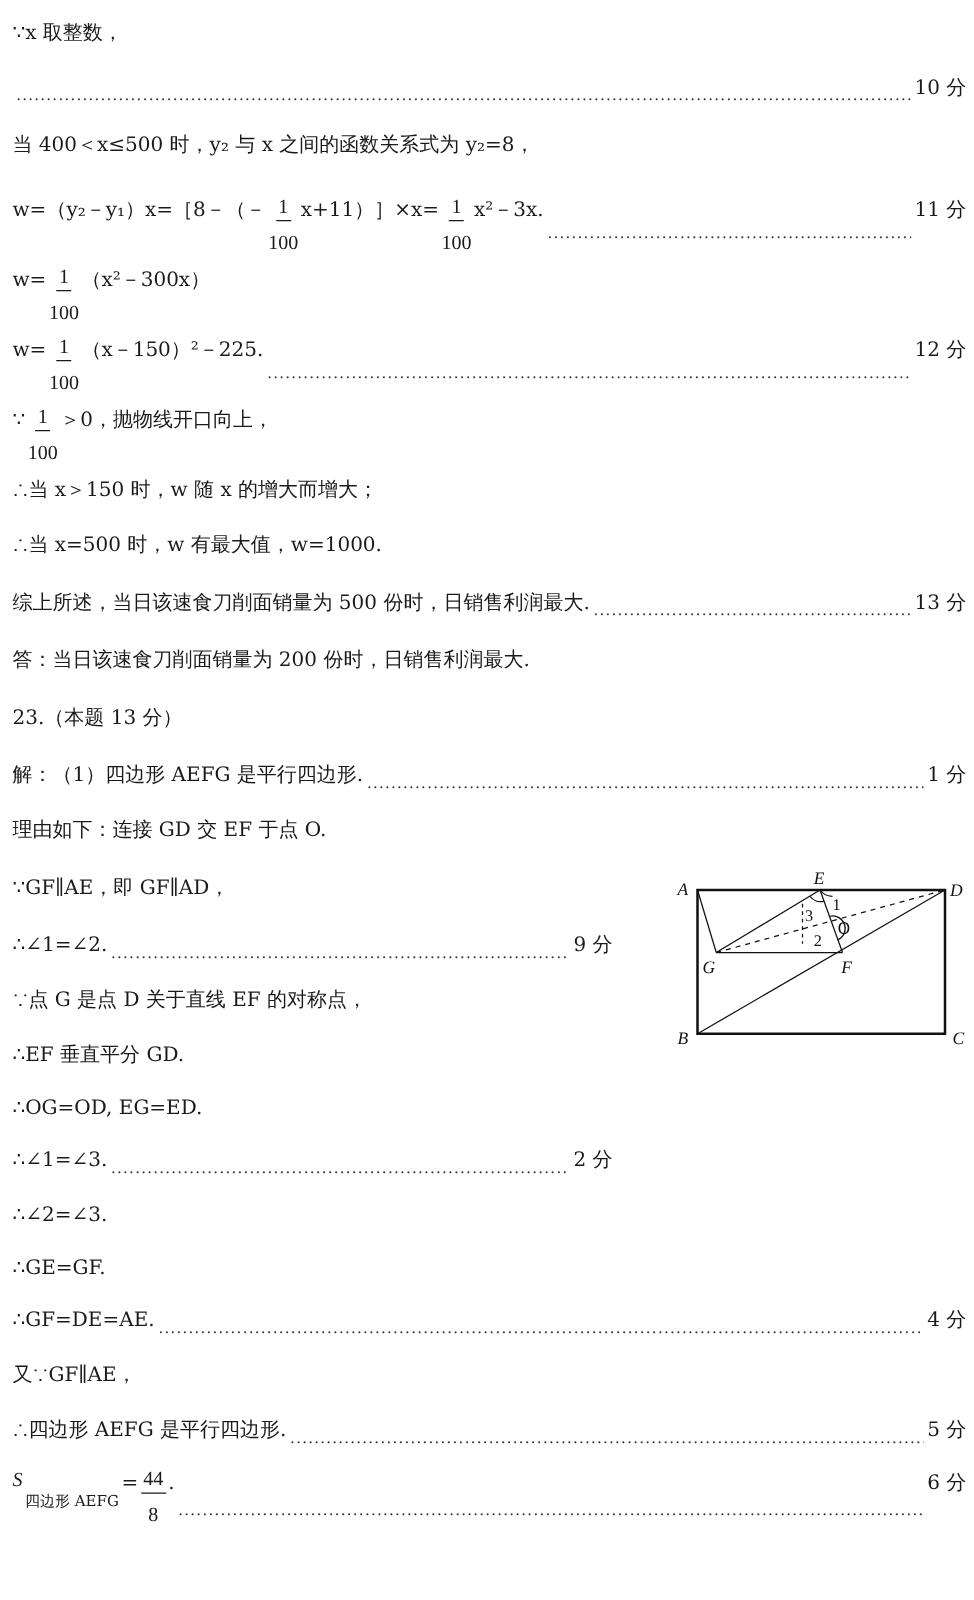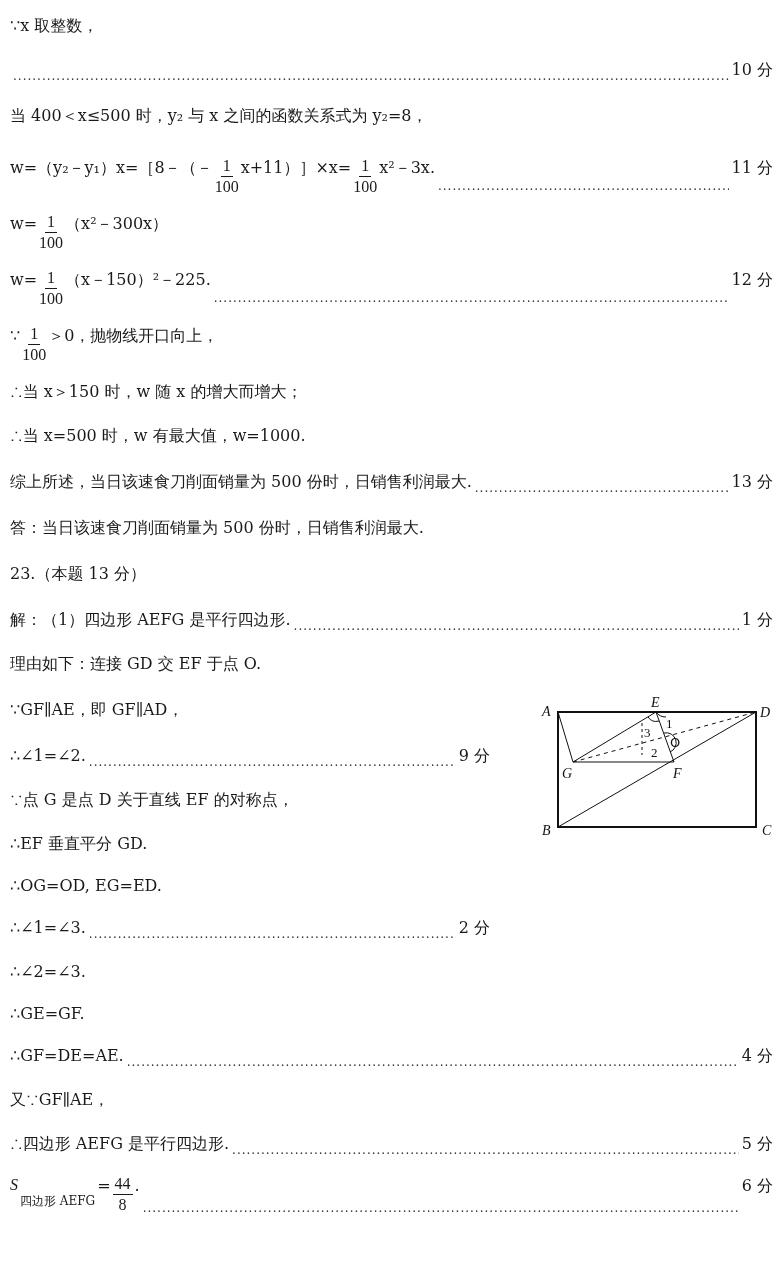--- a/index.html
+++ b/index.html
@@ -6,21 +6,21 @@
   body { width:779px; height:1280px; position:relative; overflow:hidden;
          font-family:"DejaVu Serif","Liberation Serif",serif; color:#1a1a1a; font-size:16px; }
   .line { position:absolute; left:10px; height:28px; display:flex; align-items:flex-start; white-space:nowrap; }
   .full { right:6px; }
   .lead { flex:1; overflow:hidden; margin:0 3px; color:#333; letter-spacing:1px; font-size:12px; align-self:flex-end; padding-bottom:5px; }
   .lead::before { content:"........................................................................................................................................................................................................................................................"; }
   .score { flex:none; }
   i.v { font-family:"Liberation Serif","DejaVu Serif",serif; font-style:italic; }
   .frac { display:inline-flex; flex-direction:column; align-items:center; vertical-align:middle; margin:0 2px; line-height:1; font-family:"Liberation Serif",serif; }
   .frac .n { border-bottom:1px solid #1a1a1a; padding:0 2px 2px; font-size:16px; }
-  .frac .d { padding-top:2px; font-size:16px; }
+  .frac .d { padding-top:2px; font-size:16px;margin-top:8px; }
   .small { font-size:12px; }
   #figure { position:absolute; left:538px; top:695px; width:240px; height:150px; }
 </style>
 </head>
 <body>
 
 <div>
 
   <div class="line" style="top:16px">
       <span>∵x 取整数，</span>
@@ -87,21 +87,21 @@
       <span>∴当 x=500 时，w 有最大值，w=1000.</span>
     </div>
 
   <div class="line full" style="top:472px">
     <span>综上所述，当日该速食刀削面销量为 500 份时，日销售利润最大.</span>
       <span class="lead"></span>
       <span class="score">13 分</span>
   </div>
 
   <div class="line" style="top:518px">
-      <span>答：当日该速食刀削面销量为 500 份时，日销售利润最大.</span>
+      <span>答：当日该速食刀削面销量为 200 份时，日销售利润最大.</span>
     </div>
   <div class="line" style="top:564px">
       <span>23.（本题 13 分）</span>
     </div>
 
   <div class="line full" style="top:610px">
     <span>解：（1）四边形 AEFG 是平行四边形.</span>
       <span class="lead"></span>
       <span class="score">1 分</span>
   </div>

